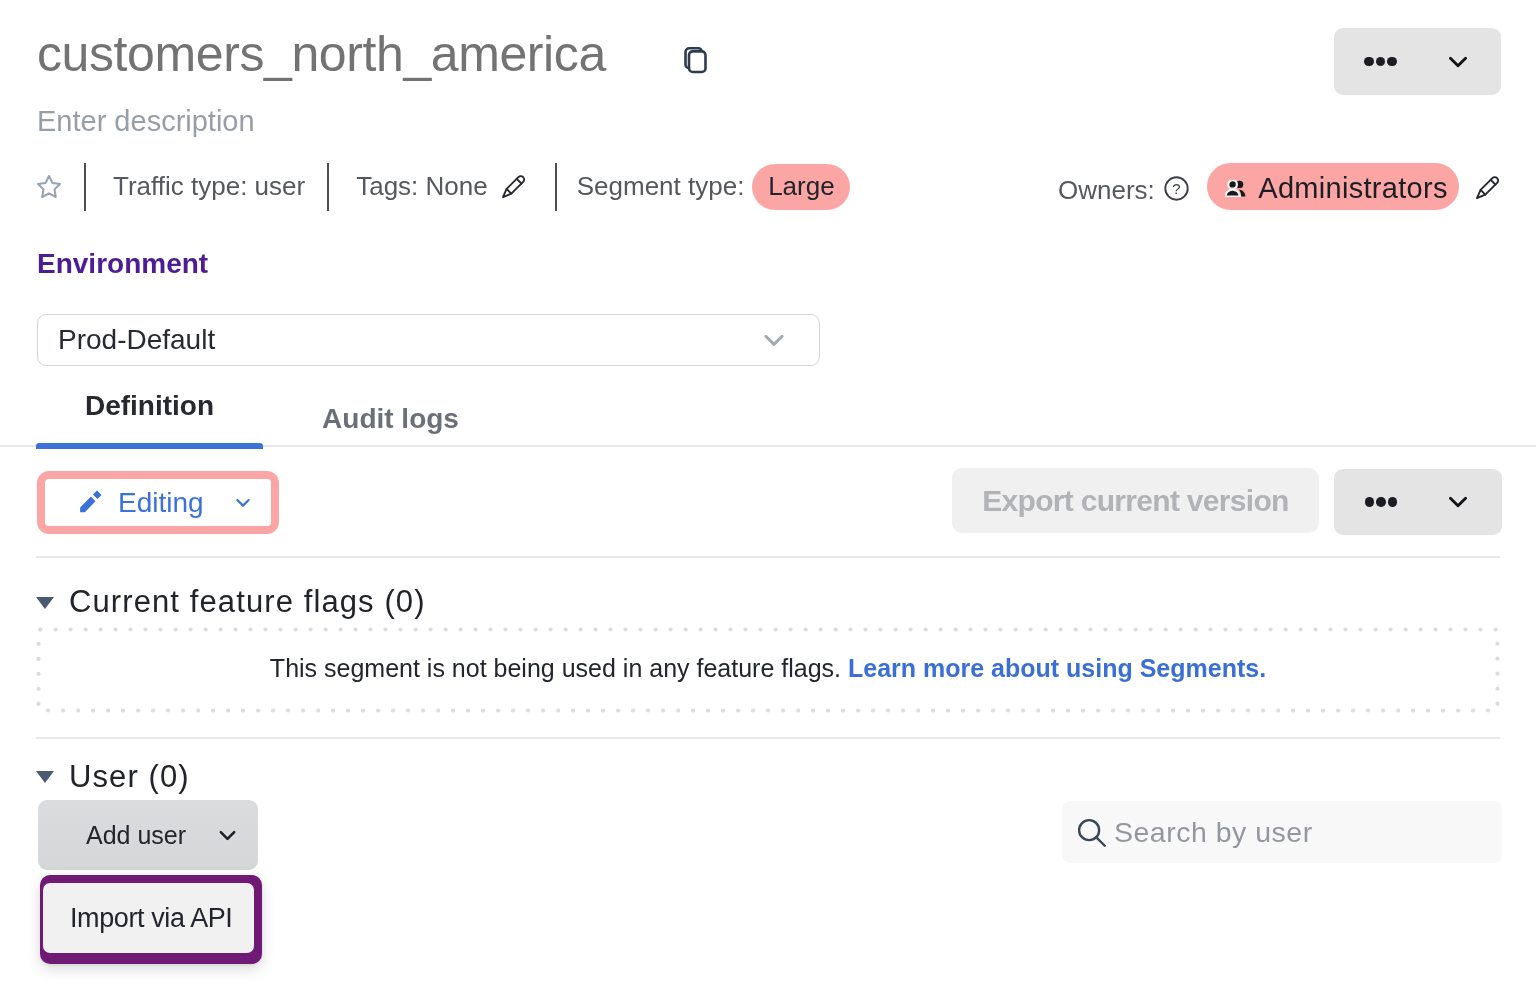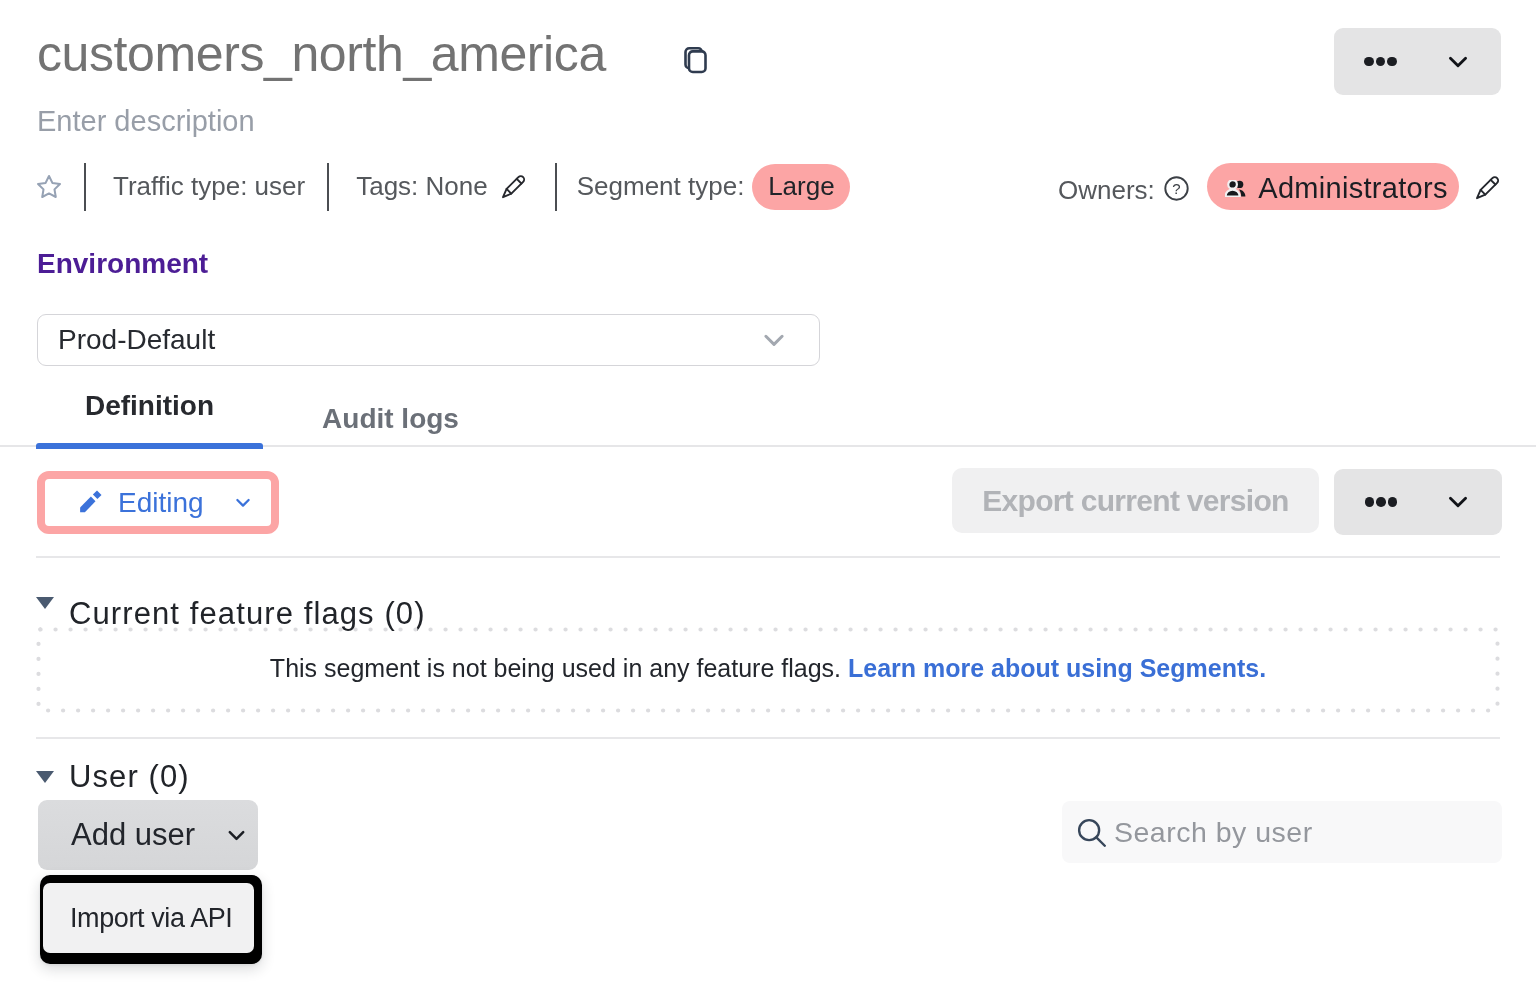--- a/index.html
+++ b/index.html
@@ -34,30 +34,30 @@
 #editbtn { left:37px; top:471px; width:242px; height:63px; border:8px solid #fca5a5; border-radius:12px; display:flex; align-items:center; }
 #editbtn .lbl { font-size:28px; color:#3b72da; margin-left:16px; margin-right:30px; }
 #exportbtn { left:952px; top:468px; width:367px; height:65px; background:#f0f0f1; border-radius:10px; display:flex; align-items:center; justify-content:center; font-size:30px; font-weight:700; color:#b1b3b7; letter-spacing:-0.7px; }
 #menubtn-mid { left:1334px; top:469px; width:168px; height:66px; }
 .hr { height:2px; background:#e7e7e9; }
 #hr1 { left:36px; top:556px; width:1464px; }
 #hr2 { left:36px; top:737px; width:1464px; }
 
 .sechead { font-size:31px; color:#212429; letter-spacing:1.1px; line-height:31px; }
 #sec1tri { left:36px; top:597px; }
-#sec1txt { left:69px; top:598px; }
+#sec1txt { left:69px; top:586px; }
 #sec2tri { left:36px; top:771px; }
 #sec2txt { left:69px; top:761px; }
 #dotbox { left:36px; top:627px; width:1464px; height:86px; }
 #dotboxtxt { left:36px; top:627px; width:1464px; height:86px; display:flex; align-items:center; justify-content:center; font-size:25px; color:#23262c; padding-bottom:3px; }
 #dotboxtxt b { color:#3a6fd6; }
 
 #addbtn { left:38px; top:800px; width:220px; height:70px; background:linear-gradient(#dbdcde,#d5d6d8); border-radius:9px; display:flex; align-items:center; }
-#addbtn .lbl { font-size:31px; color:#22252b; margin-left:33px; margin-right:30px;text-align:center; }
-#dropdown { left:40px; top:875px; width:222px; height:89px; background:#000000; border-radius:10px; box-shadow:0 5px 14px rgba(25,30,40,0.16), 0 1px 3px rgba(25,30,40,0.08); padding:8px 8px 11px 3px; }
+#addbtn .lbl { font-size:25px; color:#22252b; margin-left:48px; margin-right:30px;text-align:center; }
+#dropdown { left:40px; top:875px; width:222px; height:89px; background:#701a75; border-radius:10px; box-shadow:0 5px 14px rgba(25,30,40,0.16), 0 1px 3px rgba(25,30,40,0.08); padding:8px 8px 11px 3px; }
 #dropitem { width:100%; height:100%; background:#f1f1f2; border-radius:7px; display:flex; align-items:center; font-size:27px; color:#22252b; padding-left:27px; letter-spacing:-0.4px; }
 #search { left:1062px; top:801px; width:440px; height:62px; background:#f8f8f9; border-radius:8px; display:flex; align-items:center; }
 #search .ph { font-size:28.5px; color:#94979d; margin-left:8px; letter-spacing:0.5px; }
 </style>
 </head>
 <body>
 
 <div class="abs" id="title">customers_north_america</div>
 <svg class="abs" id="copyicon" width="28" height="30" viewBox="0 0 28 30" fill="none" stroke="#2f3b4f" stroke-width="2.6" style="left:681px; top:44px;">
   <rect x="4.5" y="4.2" width="16.5" height="20" rx="3.8"></rect>

